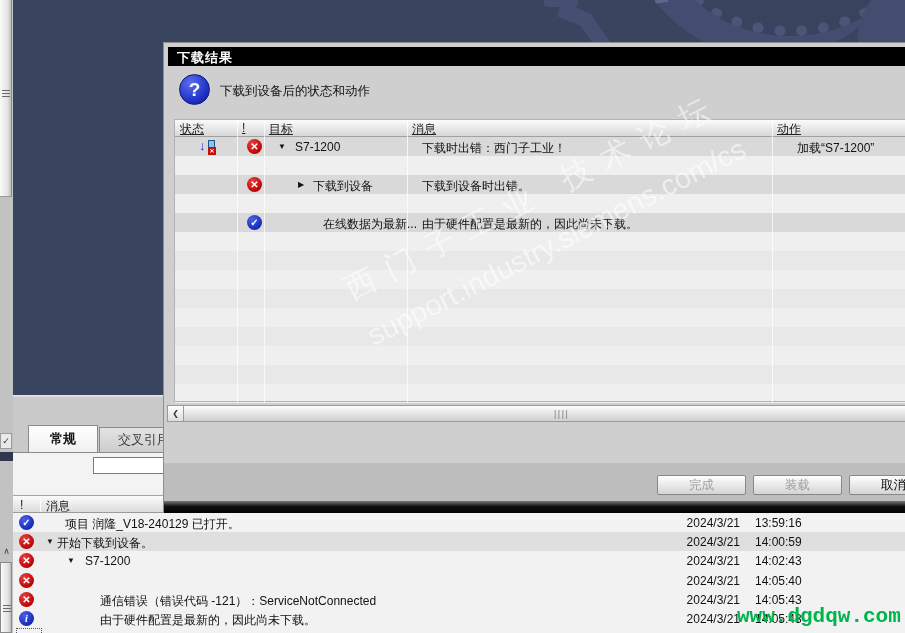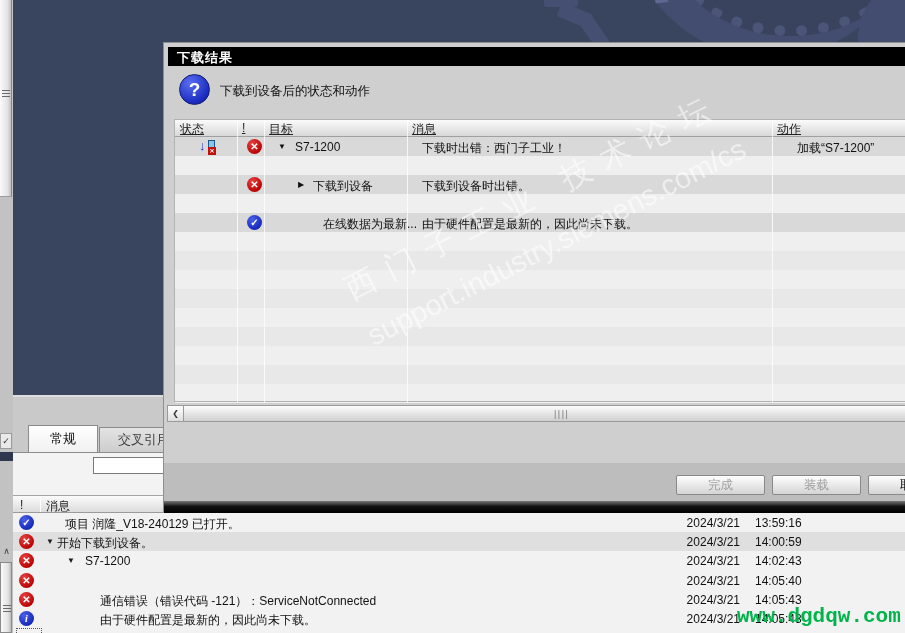--- a/index.html
+++ b/index.html
@@ -39,21 +39,21 @@
   .binary { left:45px; top:140px; width:120px; color:rgba(255,255,255,0.055);
     font-family:"Liberation Mono", monospace; font-size:17px; line-height:46px;
     white-space:pre-line; letter-spacing:2px; }
 
   
   .inspector { left:13px; top:395px; width:892px; height:238px; background:#c9c9c9; z-index:3; }
   .insp-topline { left:0; top:0; width:892px; height:2px; background:#dedede; }
   .tab { top:30px; height:27px; border:1px solid #8b8b8b; border-bottom:none;
     text-align:center; font-size:13px; }
   .tab.active { left:15px; width:70px; background:linear-gradient(#ffffff,#f0f0f0);
-    font-weight:normal; line-height:26px; z-index:2; }
+    font-weight:bold; line-height:26px; z-index:2; }
   .tab.inactive { left:86px; width:90px; top:32px; height:25px;
     background:linear-gradient(#e3e3e3,#cdcdcd); color:#3c3c3c; line-height:24px; }
   .insp-white { left:0; top:57px; width:892px; height:43px; background:#f3f3f3;
     border-top:1px solid #8b8b8b; }
   .filter-input { left:80px; top:4px; width:220px; height:17px; background:#fff;
     border:1px solid #7a7a7a; font-size:11px; padding:0 3px; }
   .list-header { left:0; top:100px; width:892px; height:18px;
     background:linear-gradient(#fbfbfb,#dcdcdc); border-top:1px solid #a5a5a5;
     border-bottom:1px solid #9b9b9b; font-size:12px; color:#222; }
   .lh-alert { left:7px; top:2px; }
@@ -118,21 +118,21 @@
 
   .hscroll { left:3px; top:362px; width:739px; height:17px;
     background:linear-gradient(#fdfdfd,#cfcfcf); border:1px solid #9a9a9a; }
   .hs-btn { left:0; top:0; width:16px; height:15px; background:linear-gradient(#fff,#ddd);
     border-right:1px solid #9a9a9a; text-align:center; font-size:8px; line-height:15px; color:#333; }
   .hs-grip { left:386px; top:3px; font-size:9px; color:#777; letter-spacing:1.5px; }
 
   .btn-strip { left:0; top:420px; width:742px; height:38px; background:#bdbdbd; }
   .dlg-btn { position:absolute; top:12px; width:89px; height:20px;
     background:linear-gradient(#fefefe,#d4d4d4); border:1px solid #898989; border-radius:2px;
-    text-align:center; line-height:18px; font-size:12.5px;margin-left:19px; }
+    text-align:center; line-height:18px; font-size:12.5px; }
   .dlg-btn.disabled { color:#9f9f9f; }
   .dlg-btn.enabled { color:#000; }
   .dlg-bottom { left:0; top:458px; width:742px; height:12px;
     background:linear-gradient(#777,#111 45%,#000); }
 </style>
 </head>
 <body>
 
 <div class="abs navy">
   <div class="abs gear-wrap">

